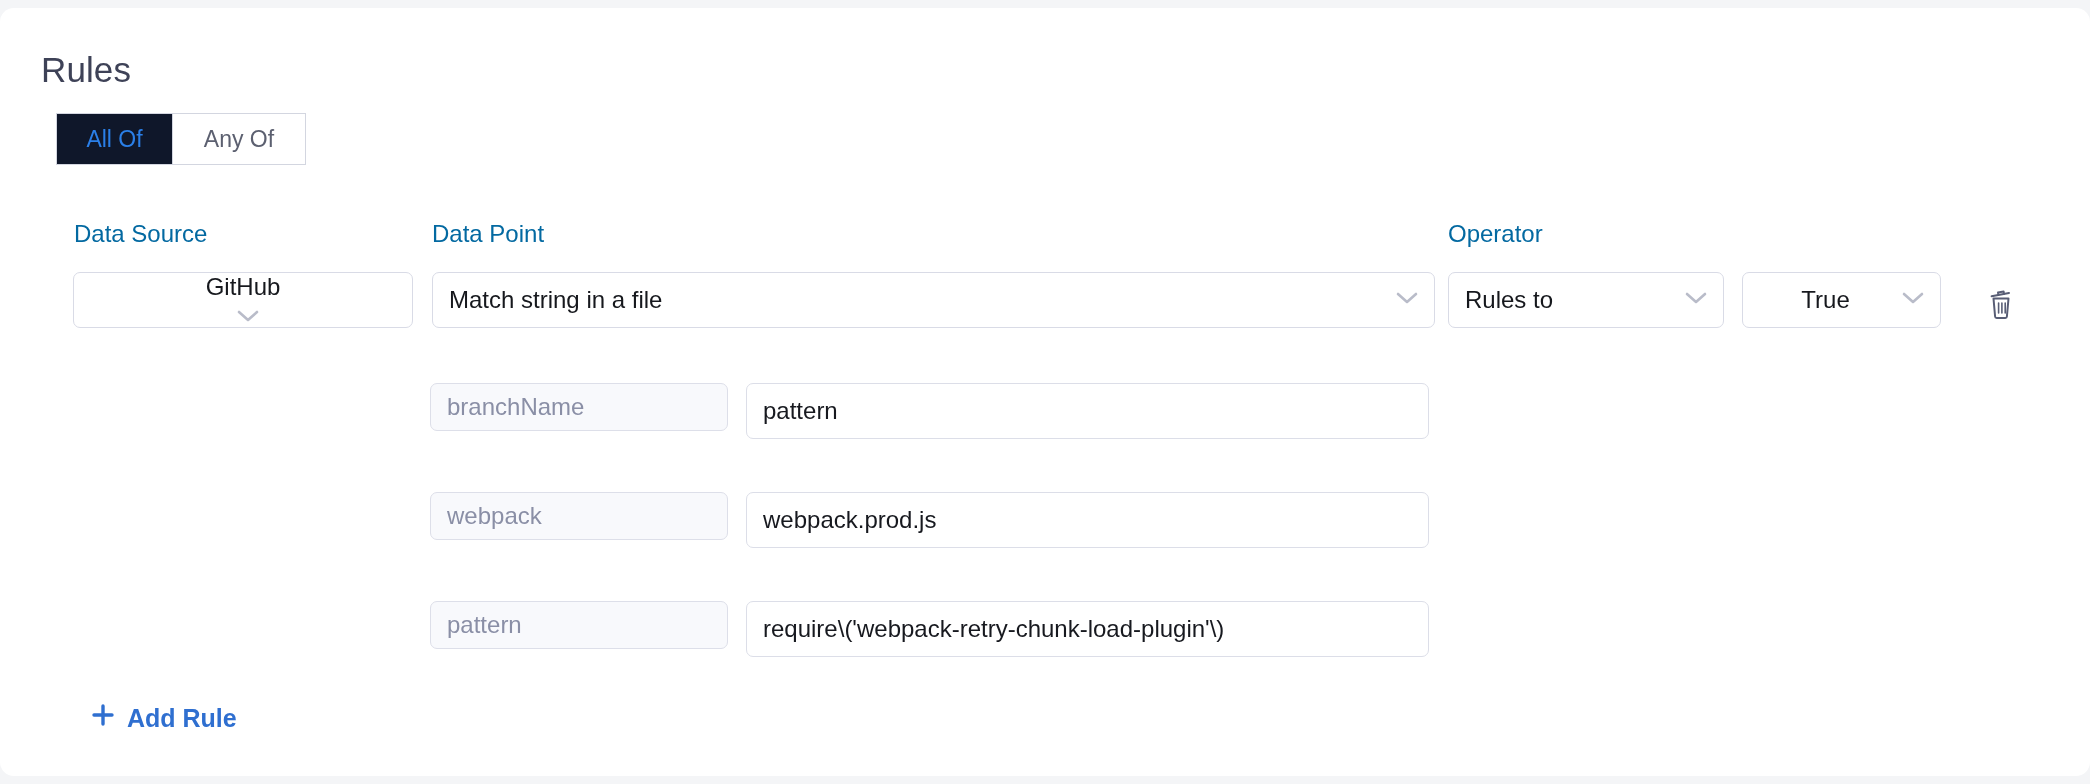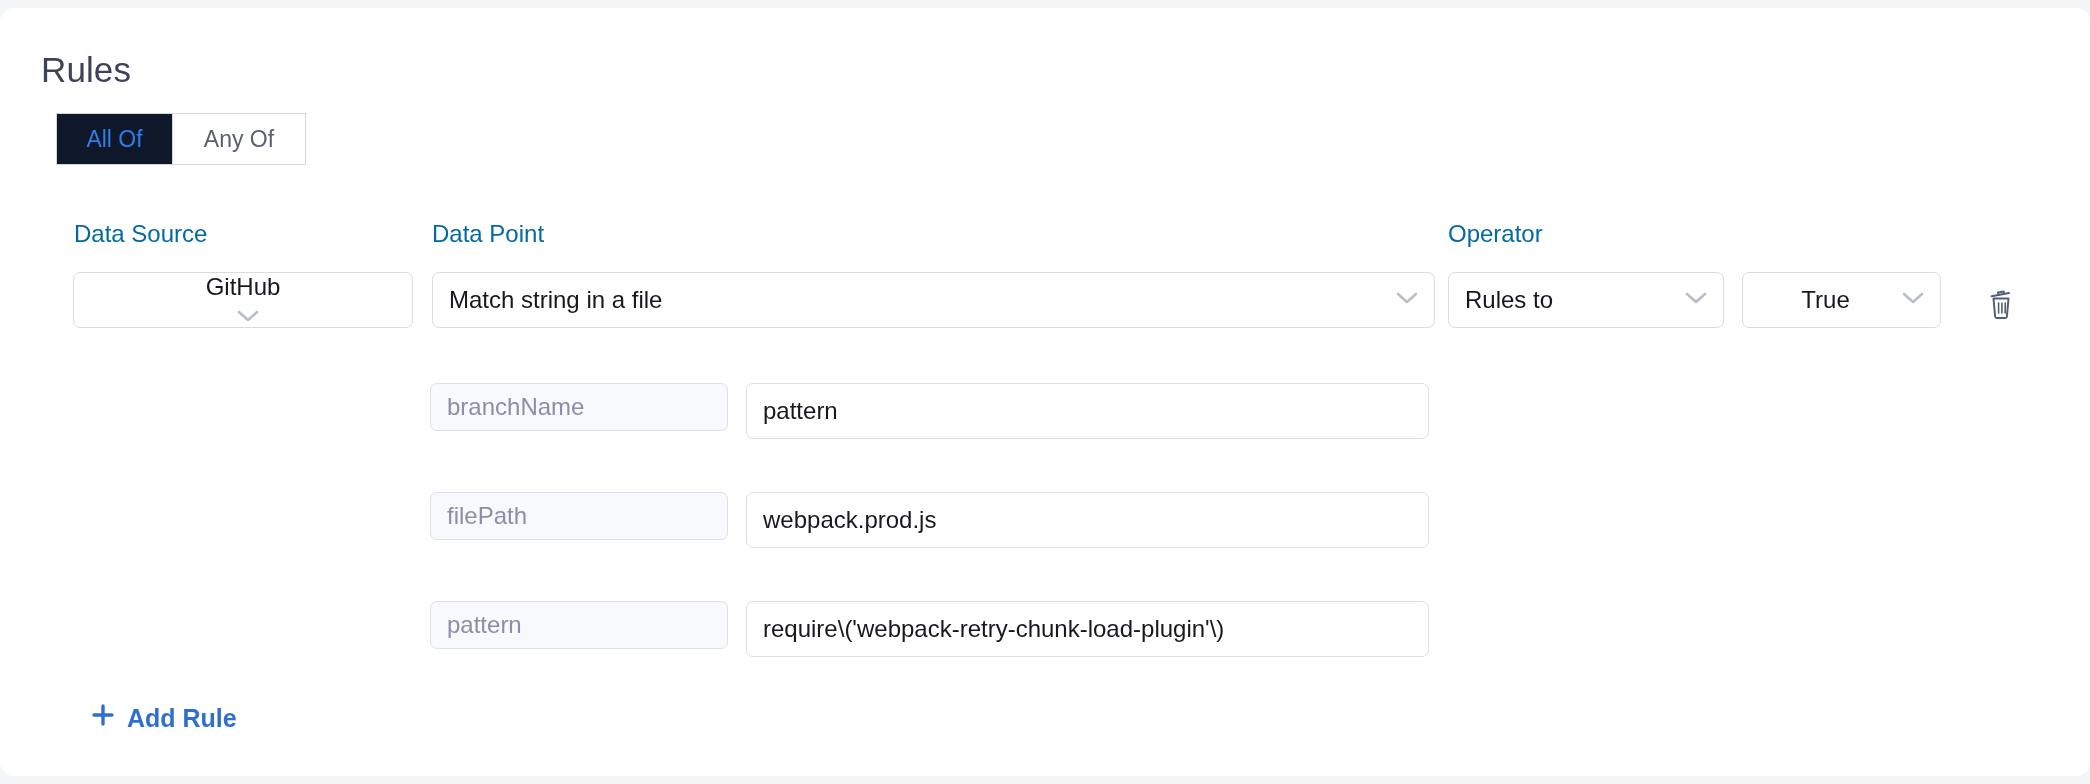--- a/index.html
+++ b/index.html
@@ -239,21 +239,21 @@
       </svg>
     </span>
   </button>
 
   <div class="param-row r0">
     <div class="param-key">branchName</div>
     <div class="param-value">pattern</div>
   </div>
 
   <div class="param-row r1">
-    <div class="param-key">filePath</div>
+    <div class="param-key">webpack</div>
     <div class="param-value">webpack.prod.js</div>
   </div>
 
   <div class="param-row r2">
     <div class="param-key">pattern</div>
     <div class="param-value">require\('webpack-retry-chunk-load-plugin'\)</div>
   </div>
 
   <div class="add-rule">
     <span class="plus-icon">

